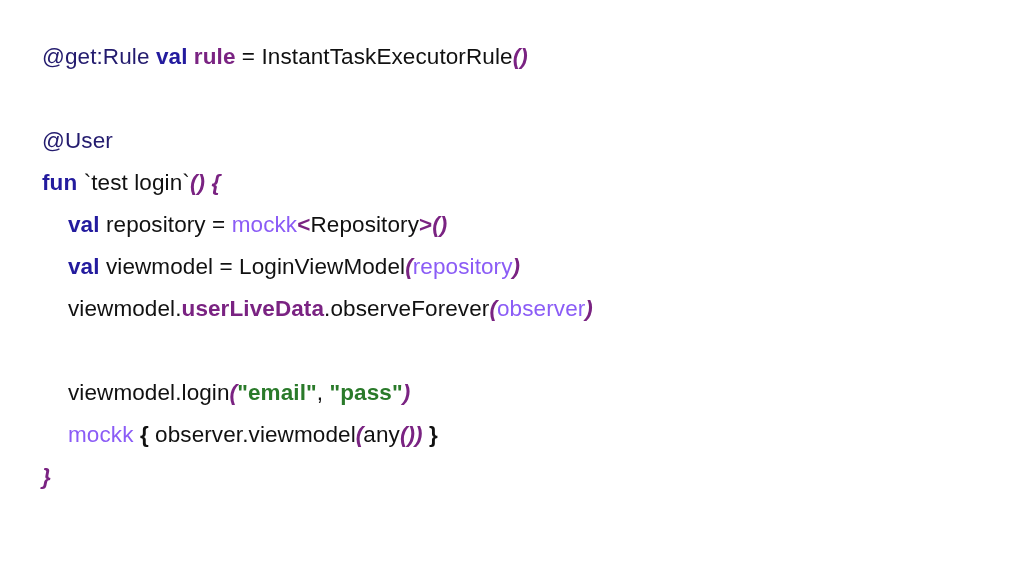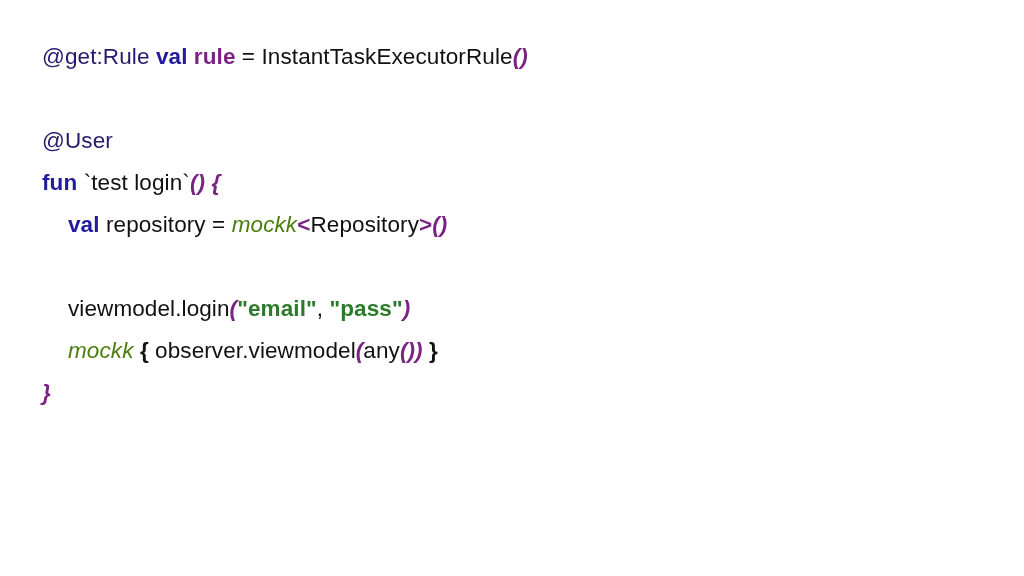--- a/index.html
+++ b/index.html
@@ -47,32 +47,34 @@
 
   
   .tok { white-space: pre; }
 
   .t-plain      { color: #111111; font-weight: 400; font-style: normal; }
   .t-annotation { color: #231b6e; font-weight: 400; font-style: normal; }
   .t-keyword    { color: #231b9e; font-weight: 700; font-style: normal; }
   .t-ident-pur  { color: #7a2382; font-weight: 700; font-style: normal; }
   .t-punct-pur  { color: #7a2382; font-weight: 700; font-style: italic; }
   .t-angle      { color: #7a2382; font-weight: 700; font-style: normal; }
-  .t-italic     { color: #4d7c0f; font-weight: 400; font-style: italic; }
+  .t-italic     { color: #8b5cf6; font-weight: 400; }
   .t-string     { color: #2a7a2a; font-weight: 700; font-style: normal; }
   .t-brace      { color: #111111; font-weight: 700; font-style: normal; }
 </style>
 </head>
 <body>
 
 <div id="slide" style="background: rgb(255, 255, 255);">
   <div id="code-block">
       <div class="code-line"><span class="tok t-annotation">@get:Rule</span><span class="tok t-plain"> </span><span class="tok t-keyword">val</span><span class="tok t-plain"> </span><span class="tok t-ident-pur">rule</span><span class="tok t-plain"> = </span><span class="tok t-plain">InstantTaskExecutorRule</span><span class="tok t-punct-pur">()</span></div>
       <div class="code-line blank">&nbsp;</div>
       <div class="code-line"><span class="tok t-annotation">@User</span></div>
       <div class="code-line"><span class="tok t-keyword">fun</span><span class="tok t-plain"> `test login`</span><span class="tok t-punct-pur">()</span><span class="tok t-plain"> </span><span class="tok t-punct-pur">{</span></div>
       <div class="code-line indent-1"><span class="tok t-keyword">val</span><span class="tok t-plain"> repository = </span><span class="tok t-italic">mockk</span><span class="tok t-angle">&lt;</span><span class="tok t-plain">Repository</span><span class="tok t-angle">&gt;</span><span class="tok t-punct-pur">()</span></div>
+      <div class="code-line indent-1"><span class="tok t-keyword">val</span><span class="tok t-plain"> viewmodel = LoginViewModel</span><span class="tok t-punct-pur">(</span><span class="tok t-italic">repository</span><span class="tok t-punct-pur">)</span></div>
+      <div class="code-line indent-1"><span class="tok t-plain">viewmodel.</span><span class="tok t-ident-pur">userLiveData</span><span class="tok t-plain">.observeForever</span><span class="tok t-punct-pur">(</span><span class="tok t-italic">observer</span><span class="tok t-punct-pur">)</span></div>
       <div class="code-line indent-1 blank">&nbsp;</div>
       <div class="code-line indent-1"><span class="tok t-plain">viewmodel.login</span><span class="tok t-punct-pur">(</span><span class="tok t-string">"email"</span><span class="tok t-plain">, </span><span class="tok t-string">"pass"</span><span class="tok t-punct-pur">)</span></div>
       <div class="code-line indent-1"><span class="tok t-italic">mockk</span><span class="tok t-plain"> </span><span class="tok t-brace">{</span><span class="tok t-plain"> observer.viewmodel</span><span class="tok t-punct-pur">(</span><span class="tok t-plain">any</span><span class="tok t-punct-pur">())</span><span class="tok t-plain"> </span><span class="tok t-brace">}</span></div>
       <div class="code-line"><span class="tok t-punct-pur">}</span></div>
     </div>
 </div>
 
 </body></html>

